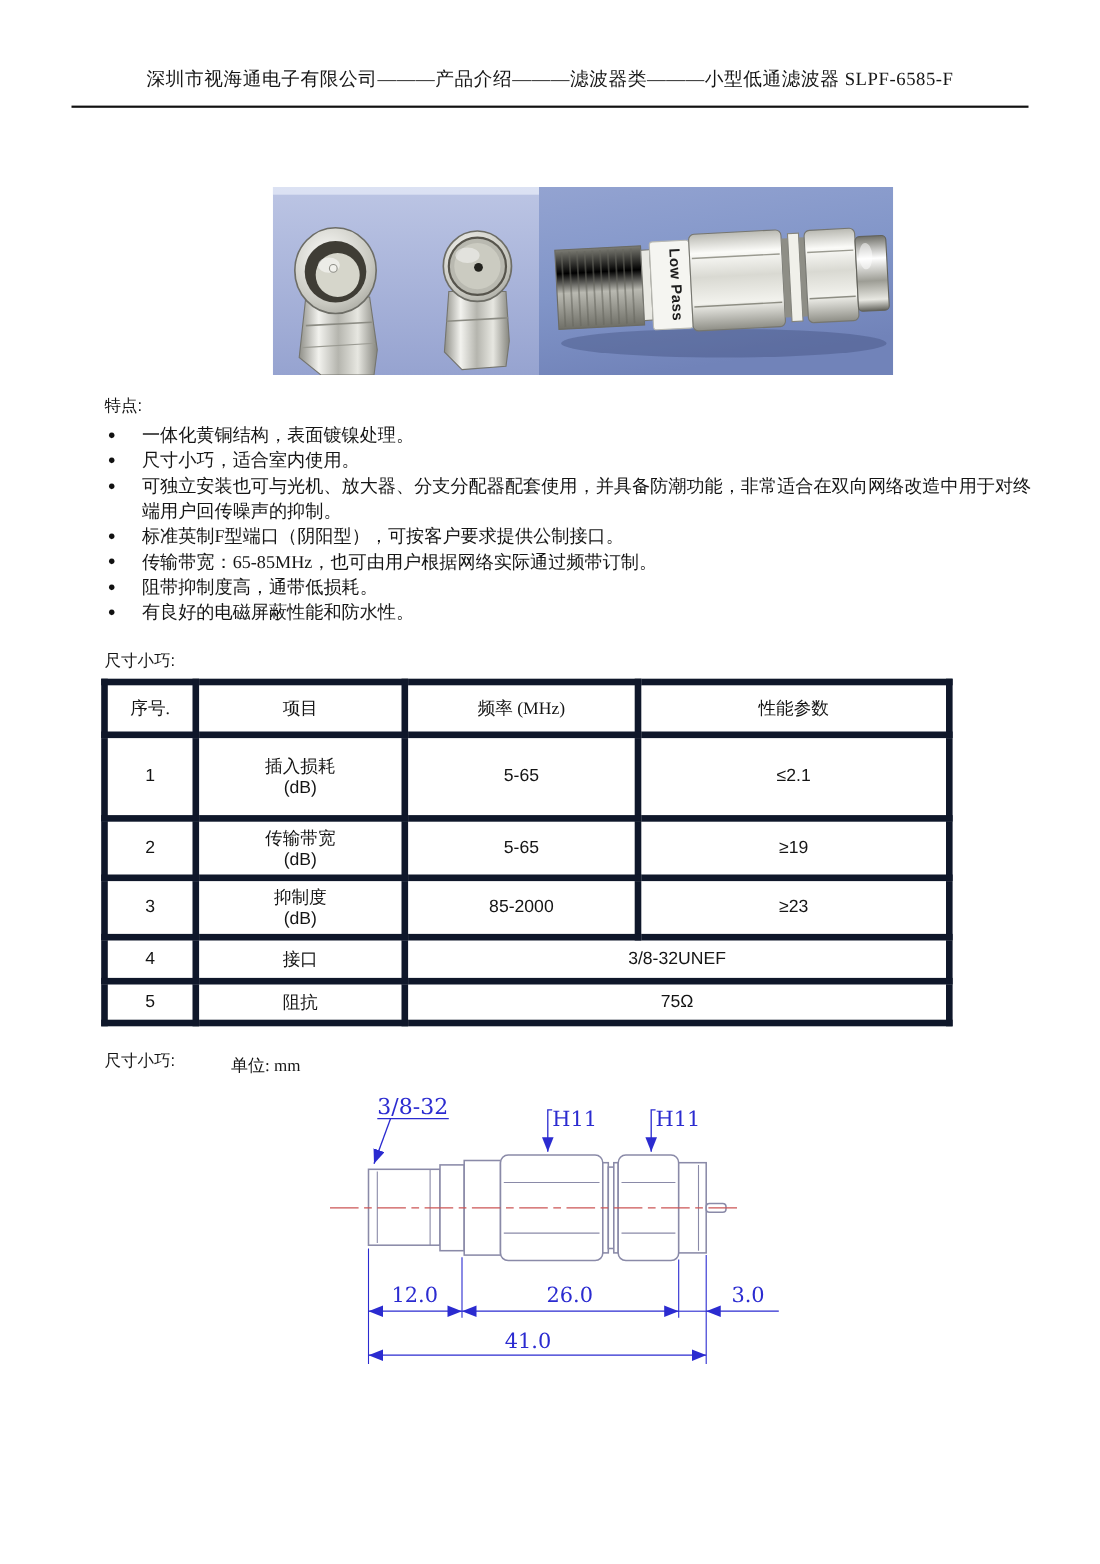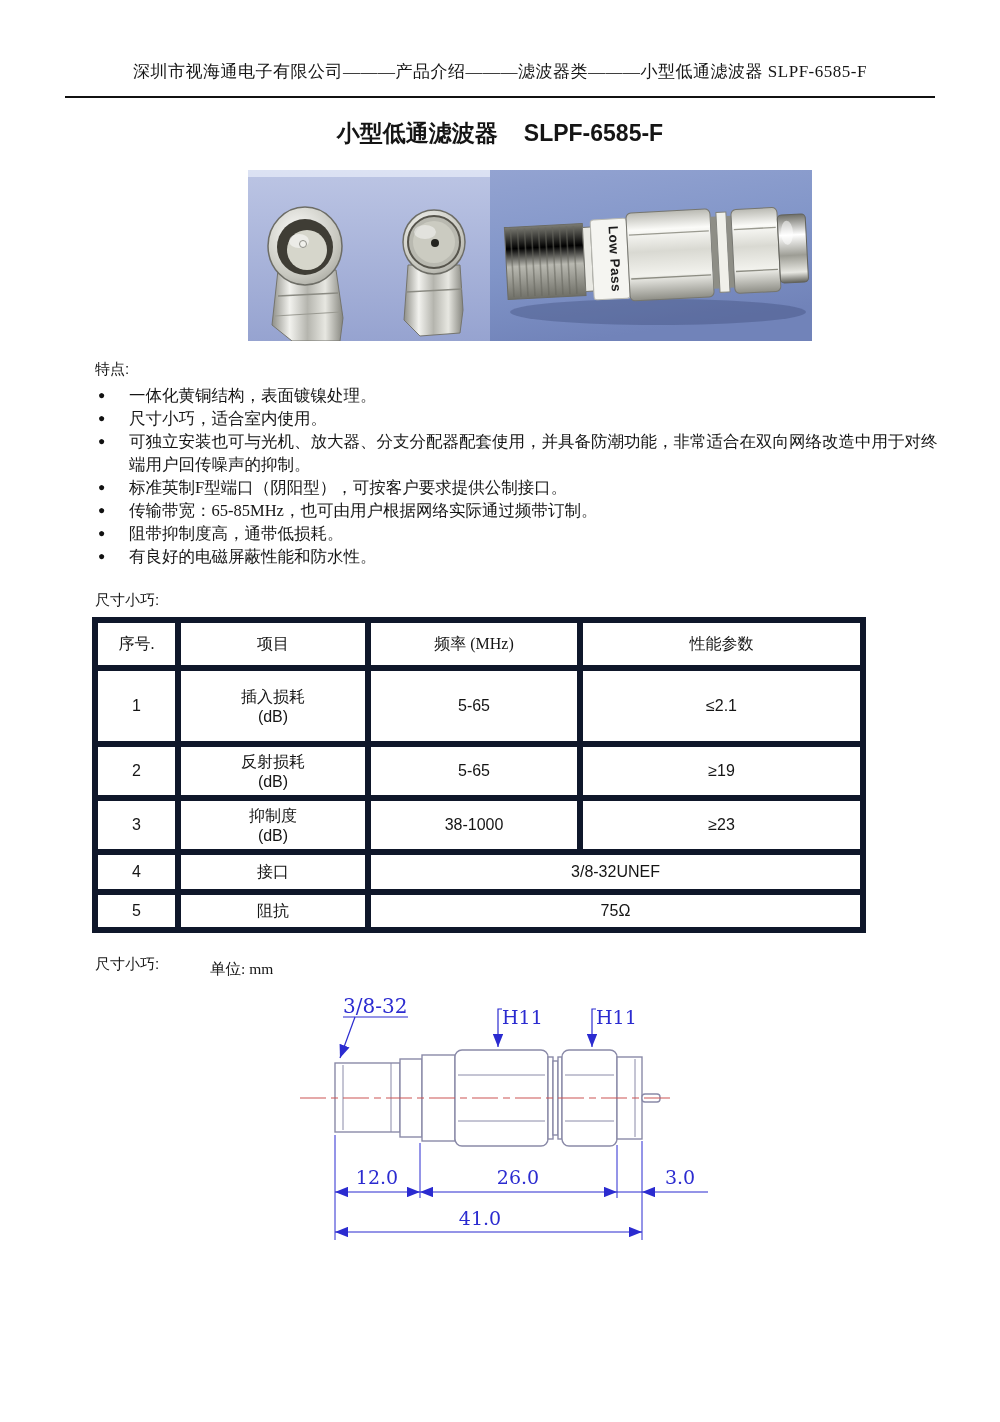--- a/index.html
+++ b/index.html
@@ -42,21 +42,20 @@
   .dim-drawing text{font-family:"DejaVu Serif","Liberation Serif",serif;}
 </style>
 </head>
 <body>
 
 <div class="page">
 
   <div class="doc-header">深圳市视海通电子有限公司———产品介绍———滤波器类———小型低通滤波器 SLPF-6585-F</div>
   <div class="header-rule"></div>
 
-  <div class="doc-title"><span>小型低通滤波器</span><span class="gap"></span><span>SLPF-6585-F</span></div>
 
   <div class="photo-block">
 
     <svg width="242" height="171" viewBox="0 0 242 171">
       <defs>
         <linearGradient id="bgL" x1="0" y1="0" x2="0" y2="1">
           <stop offset="0" stop-color="#bcc5e4"></stop>
             <stop offset="0.5" stop-color="#a9b4da"></stop>
           <stop offset="1" stop-color="#96a3d0"></stop>
         </linearGradient>
@@ -212,33 +211,33 @@
         <td class="c-item">
             <div>插入损耗</div>
             <div class="c-num">(dB)</div>
           </td>
         <td class="c-num">5-65</td>
         <td class="c-num">≤2.1</td>
       </tr>
       <tr class="rh-2">
         <td class="c-num">2</td>
         <td class="c-item">
-            <div>反射损耗</div>
+            <div>传输带宽</div>
             <div class="c-num">(dB)</div>
           </td>
         <td class="c-num">5-65</td>
         <td class="c-num">≥19</td>
       </tr>
       <tr class="rh-3">
         <td class="c-num">3</td>
         <td class="c-item">
             <div>抑制度</div>
             <div class="c-num">(dB)</div>
           </td>
-        <td class="c-num">38-1000</td>
+        <td class="c-num">85-2000</td>
         <td class="c-num">≥23</td>
       </tr>
       <tr class="rh-4">
         <td class="c-num">4</td>
         <td class="c-item">接口</td>
         <td class="c-num" colspan="2">3/8-32UNEF</td>
       </tr>
       <tr class="rh-5">
         <td class="c-num">5</td>
         <td class="c-item">阻抗</td>

